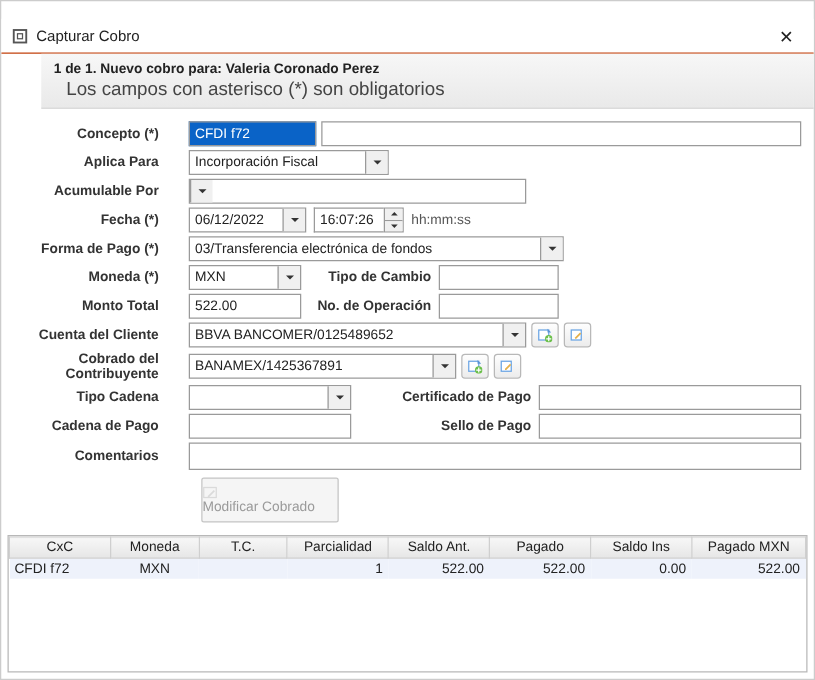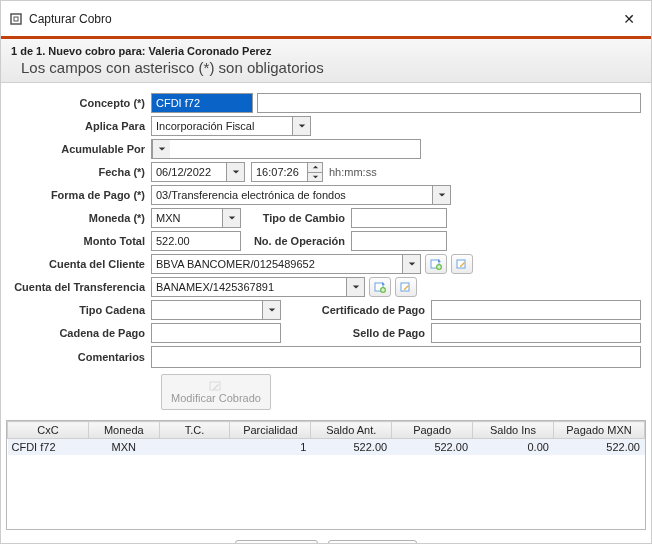--- a/index.html
+++ b/index.html
@@ -10,51 +10,53 @@
     color: #222;
     background: #fff;
     width: 652px;
     height: 544px;
     overflow: hidden;
     border: 1px solid #ccc;
   }
   .titlebar {
     display: flex;
     align-items: center;
-    height: 38px;
+    height: 28px;
     padding: 0 8px;
     background: #fff;
-    border-bottom: 3px solid #c2410c;
+    border-bottom: 1px solid #c2410c;
+    margin-top: 14px;
   }
   .titlebar .app-icon {
     width: 14px; height: 14px; margin-right: 6px;
     display:inline-flex;align-items:center;justify-content:center;
   }
   .titlebar .title { flex: 1; font-size: 12px; }
   .titlebar .close { width: 28px; text-align: center; font-size: 14px; cursor: pointer; }
   .header {
     background: linear-gradient(#f7f7f7,#e9e9e9);
     border-bottom: 1px solid #d0d0d0;
     padding: 6px 10px 6px 10px;
+    margin-left: 32px;
   }
   .header .line1 { font-size: 11px; color:#222; font-weight:bold;}
   .header .line2 { font-size: 15px; color:#444; margin-top:2px; padding-left:10px;}
   .form-area {
     padding: 10px 10px 4px 10px;
   }
   .row {
     display: flex;
     align-items: center;
     margin-bottom: 3px;
     min-height: 20px;
   }
   .label {
     width: 140px;
     text-align: right;
-    padding-right: 6px;
+    padding-right: 24px;
     color: #333;
     font-weight: bold;
     font-size: 11px;
   }
   .field {
     height: 20px;
     border: 1px solid #9a9a9a;
     background: #fff;
     padding: 0 4px;
     font-size: 11px;
@@ -80,21 +82,21 @@
     text-align:right;
   }
   .iconbtn {
     width:22px;height:20px;border:1px solid #b8b8b8;background:linear-gradient(#fefefe,#ececec);
     border-radius:3px;display:flex;align-items:center;justify-content:center;margin-left:4px;cursor:pointer;
   }
   .modbtn {
     margin: 6px 0 6px 150px;
     width:110px;height:36px;
     border:1px solid #c4c4c4;background:#f5f5f5;color:#9a9a9a;
-    display:flex;flex-direction:column;align-items:center;justify-content:center;
+    display:flex;flex-direction:column;align-items:flex-start;justify-content:center;
     font-size:11px;border-radius:2px;
   }
   .modbtn svg{opacity:.35;}
   .grid {
     margin:0 5px;
     border:1px solid #b8b8b8;
     height:110px;
     background:#fff;
     overflow:hidden;
   }
@@ -266,21 +268,21 @@
     </div>
     <div class="iconbtn">
       <svg width="12" height="12" viewBox="0 0 12 12">
           <rect x="1" y="2" width="8" height="8" fill="#fff" stroke="#6aa4e4"></rect>
           <path d="M4 8l4-4 1 1-4 4-1 0z" fill="#e4b04a"></path>
         </svg>
     </div>
   </div>
 
   <div class="row">
-    <div class="label">Cuenta del Transferencia</div>
+    <div class="label">Cobrado del Contribuyente</div>
     <div class="combo" style="width:214px">
       <div class="ctext">BANAMEX/1425367891</div>
       <div class="cbtn">
           <svg viewBox="0 0 10 10">
             <path d="M1 3l4 4 4-4z"></path>
           </svg>
         </div>
     </div>
     <div class="iconbtn">
       <svg width="12" height="12" viewBox="0 0 12 12">

